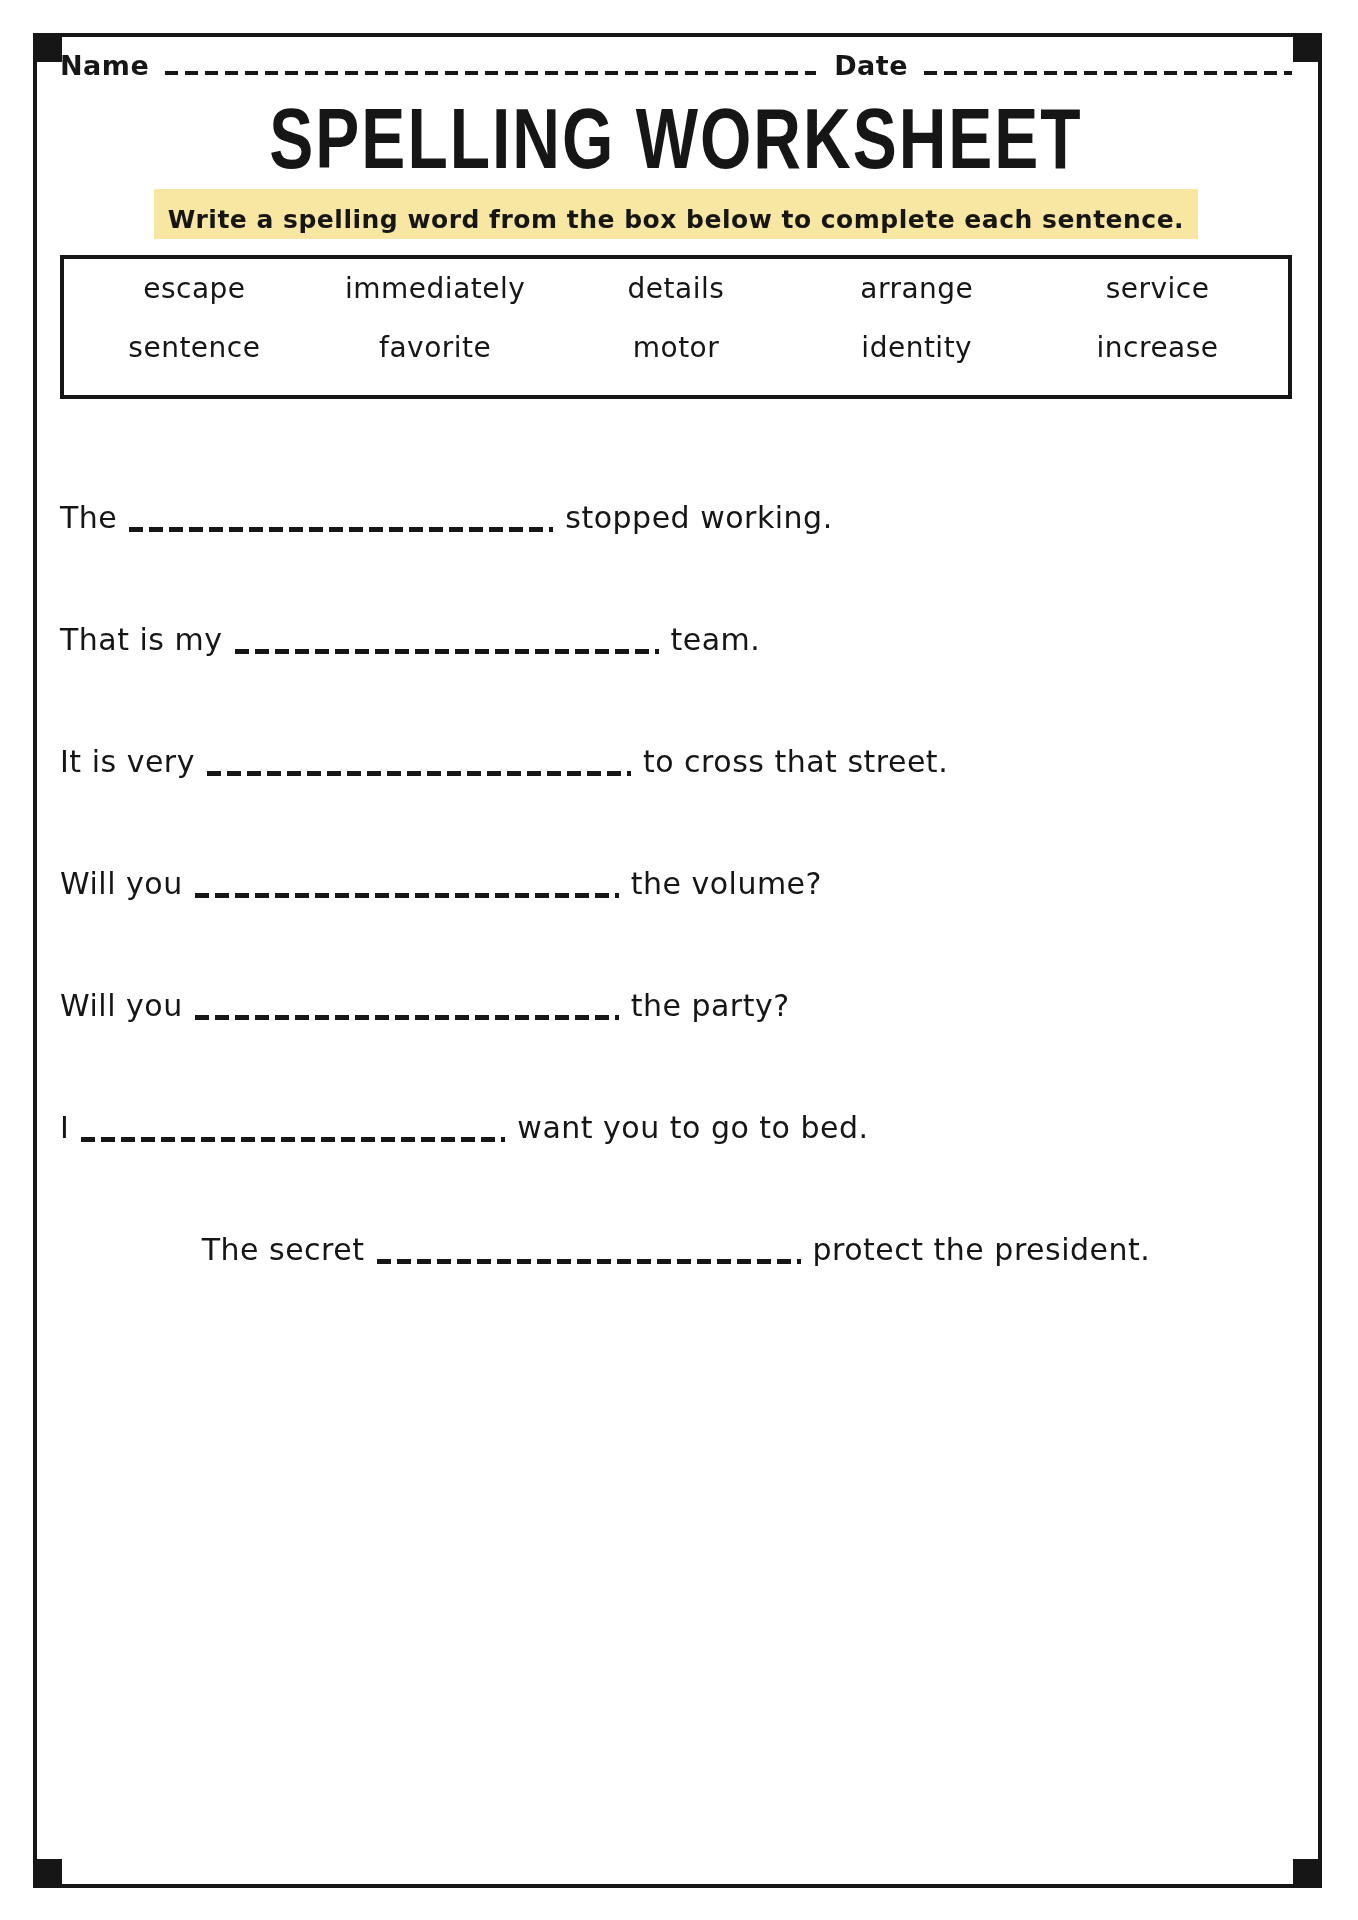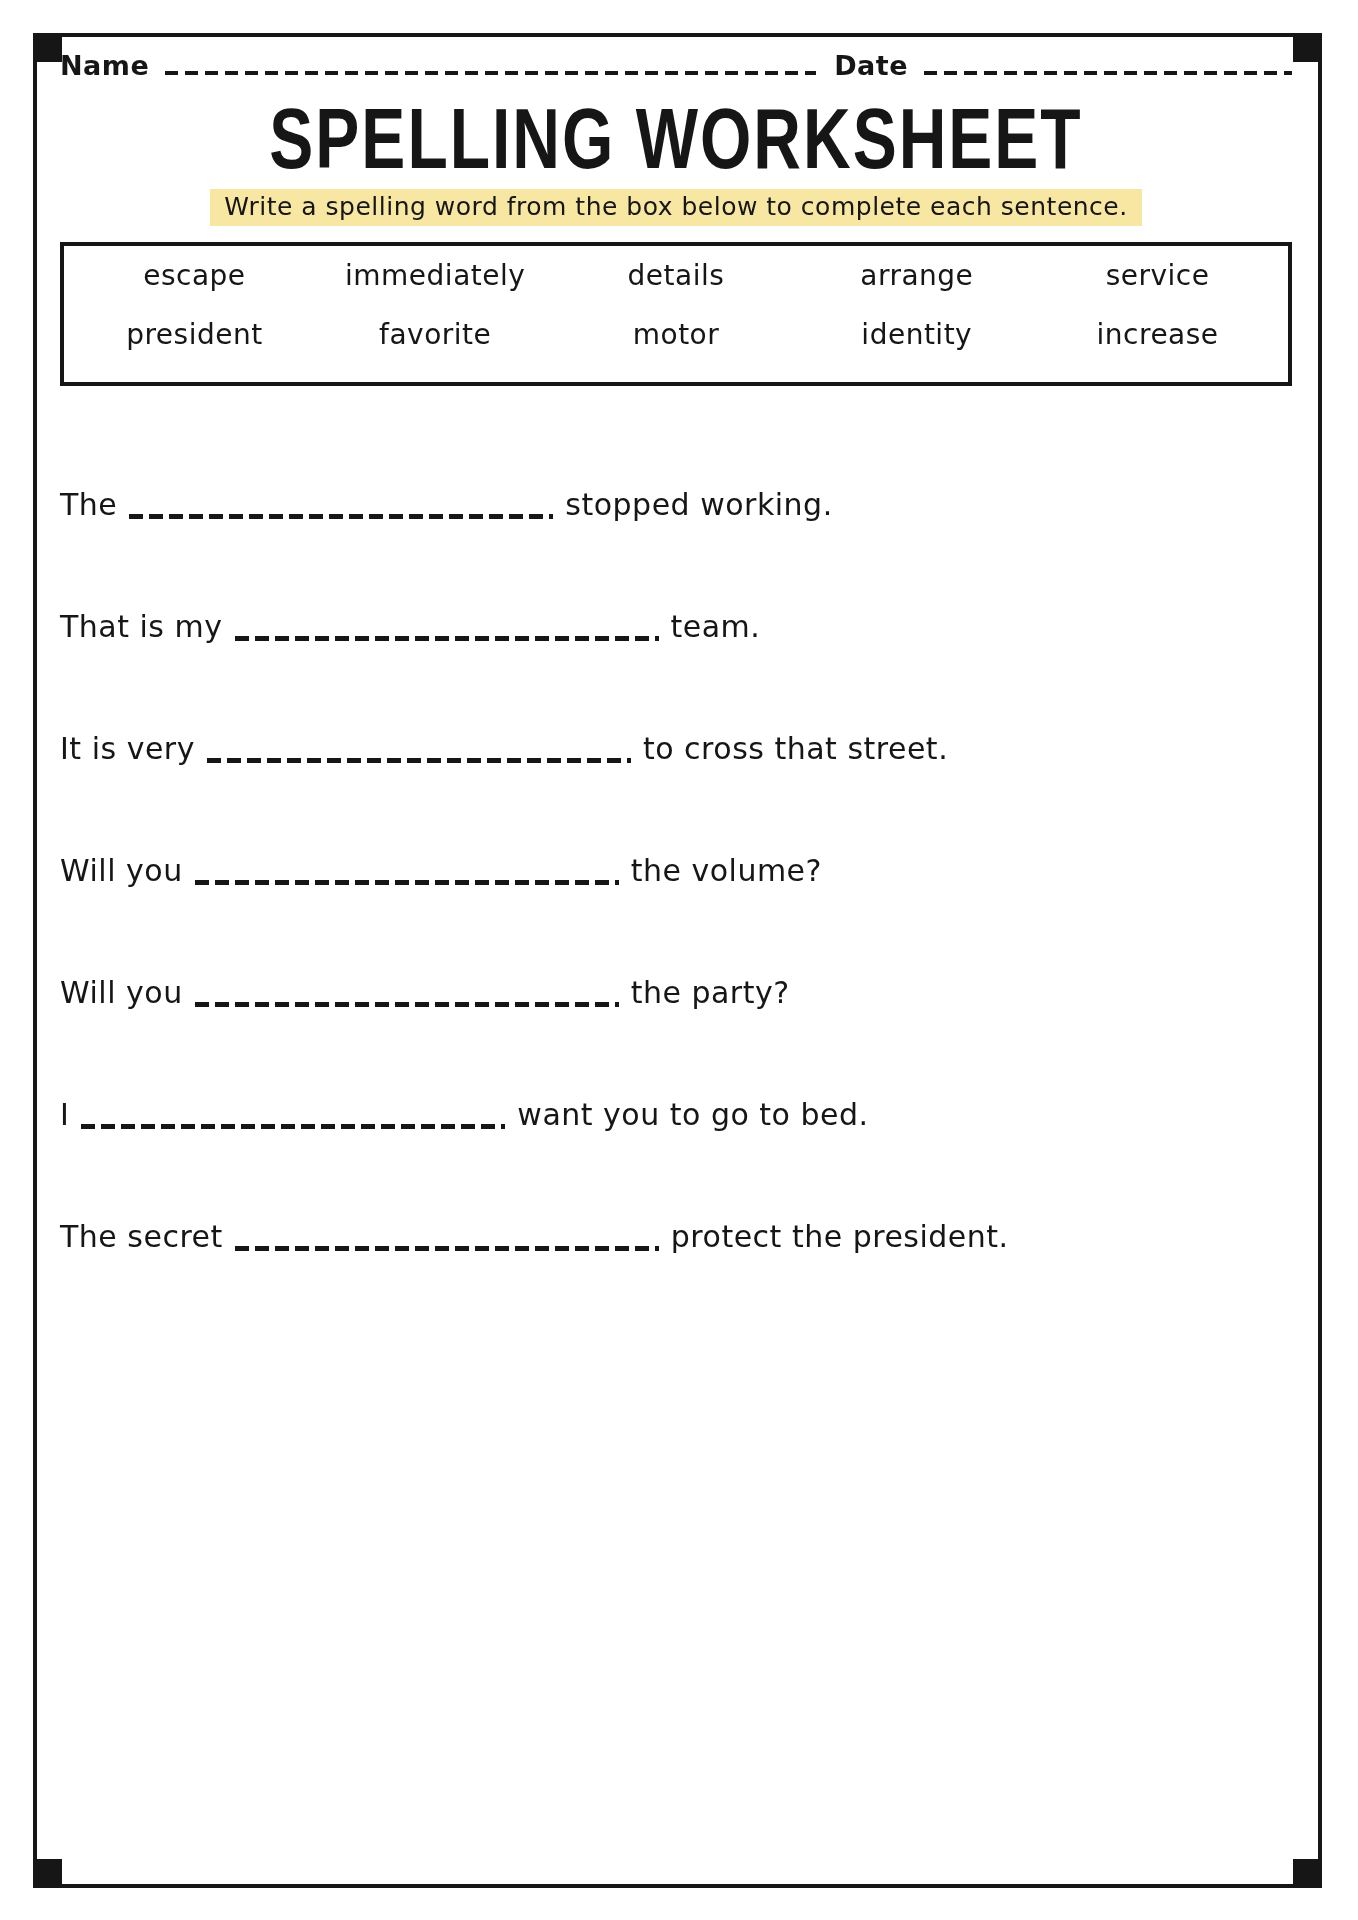--- a/index.html
+++ b/index.html
@@ -60,23 +60,23 @@
     line-height:86px;
     transform:scaleY(1.30);
     transform-origin:center center;
   }
 
   
   .instruction-wrap{text-align:center;margin-top:2px;}
   .instruction{
     display:inline-block;
     background:var(--highlight);
-    font-size:25px;font-weight:400;
+    font-size:25px;font-weight:700;
     letter-spacing:0.5px;
-    padding:3px 14px 5px;
+    padding:16px 14px 5px;
   }
 
   
   .word-bank{
     margin-top:16px;
     border:4px solid var(--ink);
     padding:13px 10px 30px;
   }
   .wb-row{display:flex;}
   .wb-row + .wb-row{margin-top:25px;}
@@ -88,21 +88,21 @@
 
   
   .sentences{margin-top:100px;}
   .sentence{
     font-size:30px;line-height:38px;
     letter-spacing:0.5px;
     white-space:nowrap;
     margin-bottom:84px;
   }
   .sentence.extra-gap{margin-top:48px;}
-  .sentence:last-child{margin-bottom:8px;}
+  .sentence:last-child{margin-bottom:8px;text-align:center;}
   .before{margin-right:12px;}
   .after{margin-left:12px;}
   .after.tight{margin-left:3px;}
   .blank{
     display:inline-block;width:424px;height:5px;
     vertical-align:-4px;
     background:repeating-linear-gradient(90deg,var(--ink) 0 14px,transparent 14px 20px);
   }
 </style>
 </head>
@@ -133,21 +133,21 @@
 
     <div class="word-bank">
       <div class="wb-row">
         <span class="wb-word">escape</span>
         <span class="wb-word">immediately</span>
         <span class="wb-word">details</span>
         <span class="wb-word">arrange</span>
         <span class="wb-word">service</span>
       </div>
       <div class="wb-row">
-        <span class="wb-word">president</span>
+        <span class="wb-word">sentence</span>
         <span class="wb-word">favorite</span>
         <span class="wb-word">motor</span>
         <span class="wb-word">identity</span>
         <span class="wb-word">increase</span>
       </div>
     </div>
 
     <div class="sentences">
 
       <div class="sentence">

